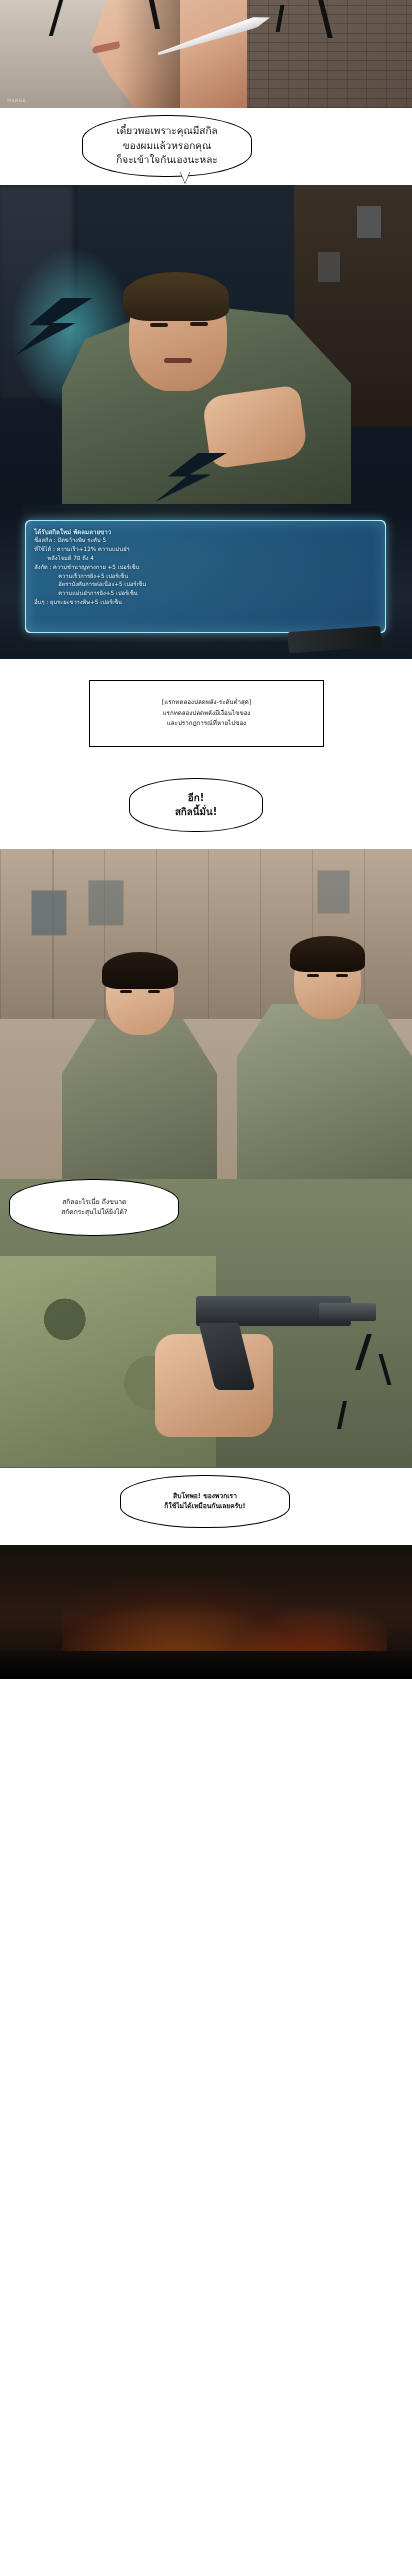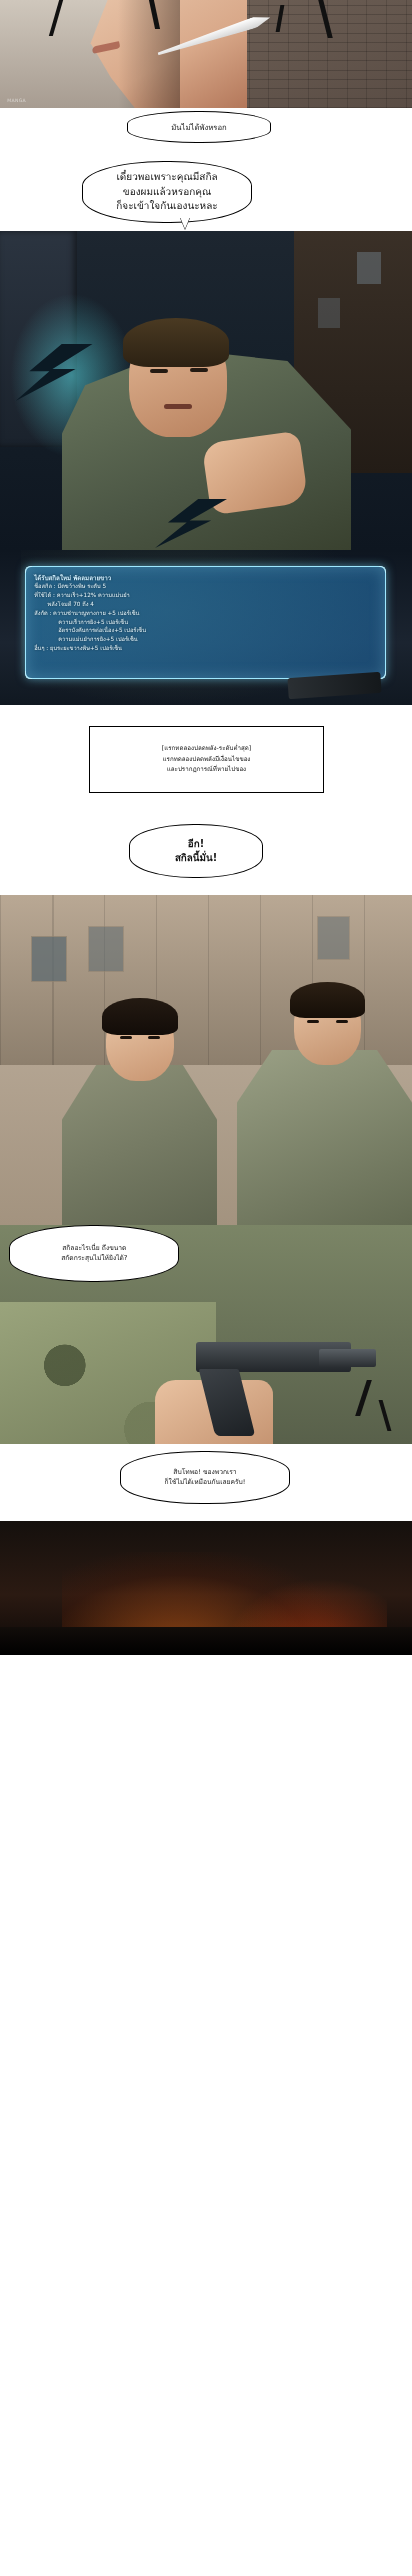--- a/index.html
+++ b/index.html
@@ -110,25 +110,20 @@
       background:linear-gradient(180deg,#fff,#d4d4d4);transform:rotate(-18deg);
       clip-path:polygon(0 40%, 86% 0, 100% 50%, 86% 100%, 0 62%);"></div>
 
     <div class="bolt" style="left:54px;top:0;width:4.1px;height:36px;transform:skewX(-16deg);"></div>
     <div class="bolt" style="left:152px;top:0;width:4.6px;height:29px;transform:skewX(12deg);"></div>
     <div class="bolt" style="left:278px;top:5.2px;width:3.6px;height:27px;transform:skewX(-10deg);"></div>
     <div class="bolt" style="left:323px;top:0;width:5.2px;height:38px;transform:skewX(14deg);"></div>
     <div class="credit" style="bottom:5.2px;">MANGA</div>
   </div>
 
-  <div class="white-gap" style="height:46px;position:relative;">
-    <div class="bubble" style="left:127px;top:3.1px;width:144px;height:32px;font-size:7.7px;">
-      <span>มันไม่ได้พังหรอก</span>
-    </div>
-  </div>
 
   <div class="white-gap" style="height:77px;position:relative;">
     <div class="bubble" style="left:82px;top:7.2px;width:170px;height:62px;font-size:10px;white-space:pre-line;">
       <span>เดี๋ยวพอเพราะคุณมีสกิล
 ของผมแล้วหรอกคุณ
 ก็จะเข้าใจกันเองนะหละ</span>
     </div>
     <div class="bolt" style="left:180px;top:63px;width:0;height:0;background:transparent;
          border-left:5.2px solid transparent;border-right:5.2px solid transparent;border-top:12.4px solid #fff;
          filter:drop-shadow(0 1px 0 #000);"></div>
@@ -234,21 +229,21 @@
     <div style="position:absolute;left:237px;top:155px;width:175px;height:175px;
       background:linear-gradient(160deg,#9aa085,#636a52);clip-path:polygon(20% 0,80% 0,100% 30%,100% 100%,0 100%,0 30%);"></div>
     <div style="position:absolute;left:294px;top:93px;width:67px;height:77px;
       background:linear-gradient(160deg,#e9c6a7,#c2906c);border-radius:46% 46% 44% 44%;"></div>
     <div style="position:absolute;left:290px;top:87px;width:75px;height:36px;
       background:linear-gradient(180deg,#2c2014,#150e07);border-radius:50% 50% 20% 20%;"></div>
     <div style="position:absolute;left:307px;top:125px;width:12.4px;height:3.1px;background:#1b120c;border-radius:1.5px;"></div>
     <div style="position:absolute;left:336px;top:125px;width:12.4px;height:3.1px;background:#1b120c;border-radius:1.5px;"></div>
   </div>
 
-  <div class="panel" style="height:219px;background:linear-gradient(180deg,#7b8566 0%, #58604a 100%);padding-left:16px;">
+  <div class="panel" style="height:289px;background:linear-gradient(180deg,#7b8566 0%, #58604a 100%);padding-left:16px;">
 
     <div style="position:absolute;left:0;top:77px;width:216px;height:211px;
       background:
         radial-gradient(circle at 30% 30%, rgba(60,70,45,0.7) 0 20.6px, rgba(0,0,0,0) 21px),
         radial-gradient(circle at 70% 60%, rgba(110,120,85,0.7) 0 27px, rgba(0,0,0,0) 27px),
         linear-gradient(160deg,#9aa47c,#6b7453);"></div>
 
     <div style="position:absolute;left:155px;top:155px;width:118px;height:103px;
       background:linear-gradient(150deg,#e9c2a1,#bb8764);border-radius:20.6px 14.4px 23px 15.5px;"></div>
 
@@ -263,21 +258,21 @@
     <div class="bolt" style="left:383px;top:175px;width:4.1px;height:31px;transform:skewX(16deg);"></div>
     <div class="bolt" style="left:340px;top:222px;width:4.1px;height:28px;transform:skewX(-12deg);"></div>
 
     <div class="bubble" style="left:9.3px;top:0px;width:170px;height:57px;font-size:6.7px;white-space:pre-line;background:#fff;">
       <span>สกิลอะไรเนี่ย ถึงขนาด
 สกัดกระสุนไม่ให้ยิงได้?</span>
     </div>
   </div>
 
   <div class="white-gap" style="height:77px;position:relative;">
-    <div class="bubble" style="left:120px;top:7.2px;width:170px;height:53px;font-size:6.7px;white-space:pre-line;">
+    <div class="bubble" style="left:120px;top:7.2px;width:170px;height:53px;font-size:6.7px;white-space:pre-line;font-weight:bold;">
       <span>สิบโทพอ! ของพวกเรา
 ก็ใช้ไม่ได้เหมือนกันเลยครับ!</span>
     </div>
   </div>
 
   <div class="panel" style="height:134px;background:linear-gradient(180deg,#15100d 0%, #2b1a12 55%, #0a0706 100%);">
     <div style="position:absolute;left:62px;bottom:0;width:289px;height:103px;
       background:radial-gradient(ellipse at 40% 100%, rgba(255,120,30,0.55), rgba(120,30,0,0.15) 55%, rgba(0,0,0,0) 75%);"></div>
     <div style="position:absolute;left:222px;bottom:0;width:165px;height:77px;
       background:radial-gradient(ellipse at 60% 100%, rgba(255,80,20,0.5), rgba(0,0,0,0) 70%);"></div>

